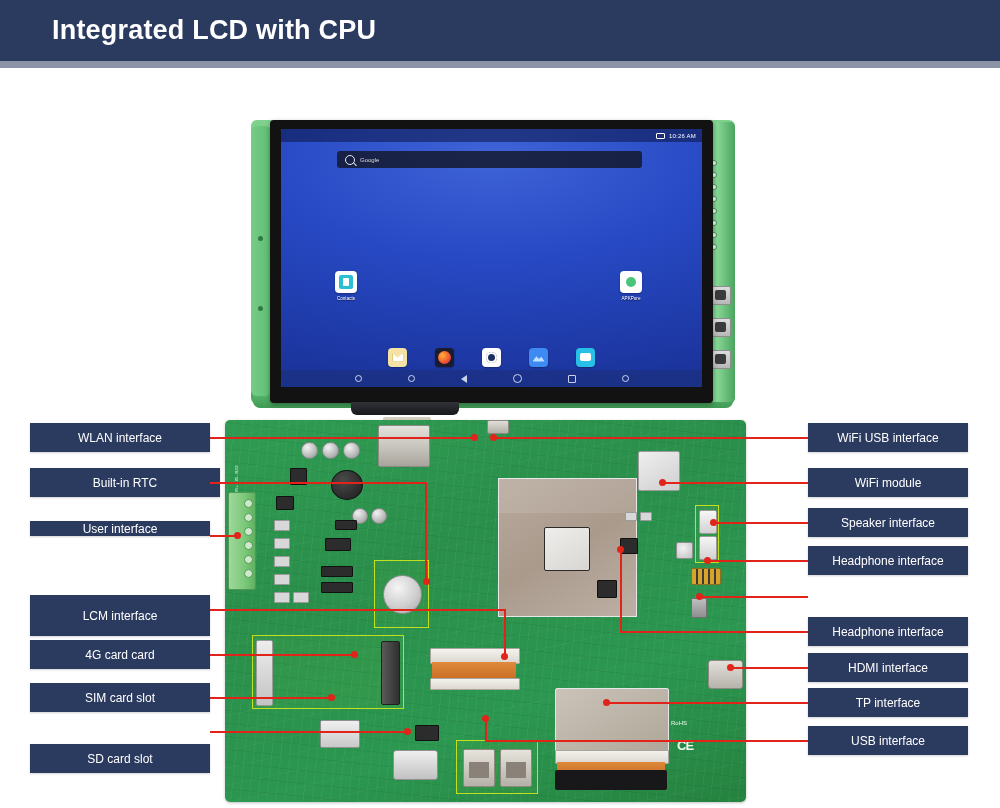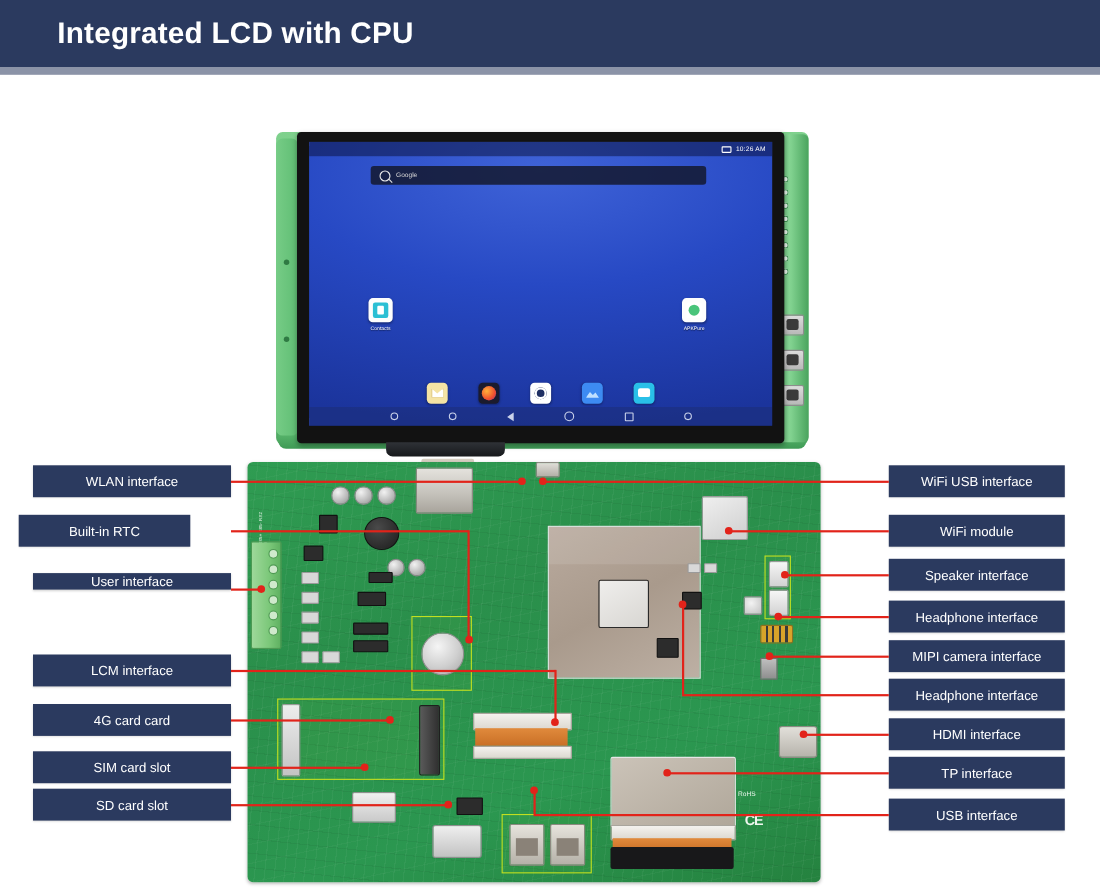--- a/index.html
+++ b/index.html
@@ -512,53 +512,53 @@
     <div id="rohs-mark">RoHS</div>
     <div id="ce-mark">CE</div>
   </div>
 
   <div class="label" style="left:30px;top:355px;width:180px;height:29px">
     <span>WLAN interface</span>
   </div>
   <div class="leader" style="left:210px;top:369px;width:265px"></div>
   <div class="dot" style="left:471px;top:366px"></div>
 
-  <div class="label" style="left:17px;top:400px;width:156px;height:29px">
+  <div class="label" style="left:30px;top:400px;width:190px;height:29px">
     <span>Built-in RTC</span>
   </div>
   <div class="leader" style="left:210px;top:414px;width:216px"></div>
   <div class="leader-v" style="left:425px;top:414px;height:100px"></div>
   <div class="dot" style="left:423px;top:510px"></div>
 
   <div class="label" style="left:30px;top:453px;width:180px;height:15px">
     <span>User interface</span>
   </div>
   <div class="leader" style="left:210px;top:467px;width:28px"></div>
   <div class="dot" style="left:234px;top:464px"></div>
 
-  <div class="label" style="left:30px;top:527px;width:180px;height:29px">
+  <div class="label" style="left:30px;top:527px;width:180px;height:41px">
     <span>LCM interface</span>
   </div>
   <div class="leader" style="left:210px;top:541px;width:295px"></div>
   <div class="leader-v" style="left:504px;top:541px;height:48px"></div>
   <div class="dot" style="left:501px;top:585px"></div>
 
   <div class="label" style="left:30px;top:572px;width:180px;height:29px">
     <span>4G card card</span>
   </div>
   <div class="leader" style="left:210px;top:586px;width:145px"></div>
   <div class="dot" style="left:351px;top:583px"></div>
 
   <div class="label" style="left:30px;top:615px;width:180px;height:29px">
     <span>SIM card slot</span>
   </div>
   <div class="leader" style="left:210px;top:629px;width:122px"></div>
   <div class="dot" style="left:328px;top:626px"></div>
 
-  <div class="label" style="left:30px;top:649px;width:180px;height:29px">
+  <div class="label" style="left:30px;top:676px;width:180px;height:29px">
     <span>SD card slot</span>
   </div>
   <div class="leader" style="left:210px;top:663px;width:198px"></div>
   <div class="dot" style="left:404px;top:660px"></div>
 
   <div class="label" style="left:808px;top:355px;width:160px;height:29px">
     <span>WiFi USB interface</span>
   </div>
   <div class="leader" style="left:494px;top:369px;width:314px"></div>
   <div class="dot" style="left:490px;top:366px"></div>
@@ -574,23 +574,20 @@
   </div>
   <div class="leader" style="left:714px;top:454px;width:94px"></div>
   <div class="dot" style="left:710px;top:451px"></div>
 
   <div class="label" style="left:808px;top:478px;width:160px;height:29px">
     <span>Headphone interface</span>
   </div>
   <div class="leader" style="left:708px;top:492px;width:100px"></div>
   <div class="dot" style="left:704px;top:489px"></div>
 
-  <div class="label" style="left:808px;top:514px;width:160px;height:29px">
-    <span>MIPI camera interface</span>
-  </div>
   <div class="leader" style="left:700px;top:528px;width:108px"></div>
   <div class="dot" style="left:696px;top:525px"></div>
 
   <div class="label" style="left:808px;top:549px;width:160px;height:29px">
     <span>Headphone interface</span>
   </div>
   <div class="leader" style="left:620px;top:563px;width:188px"></div>
   <div class="leader-v" style="left:620px;top:482px;height:81px"></div>
   <div class="dot" style="left:617px;top:478px"></div>
 

